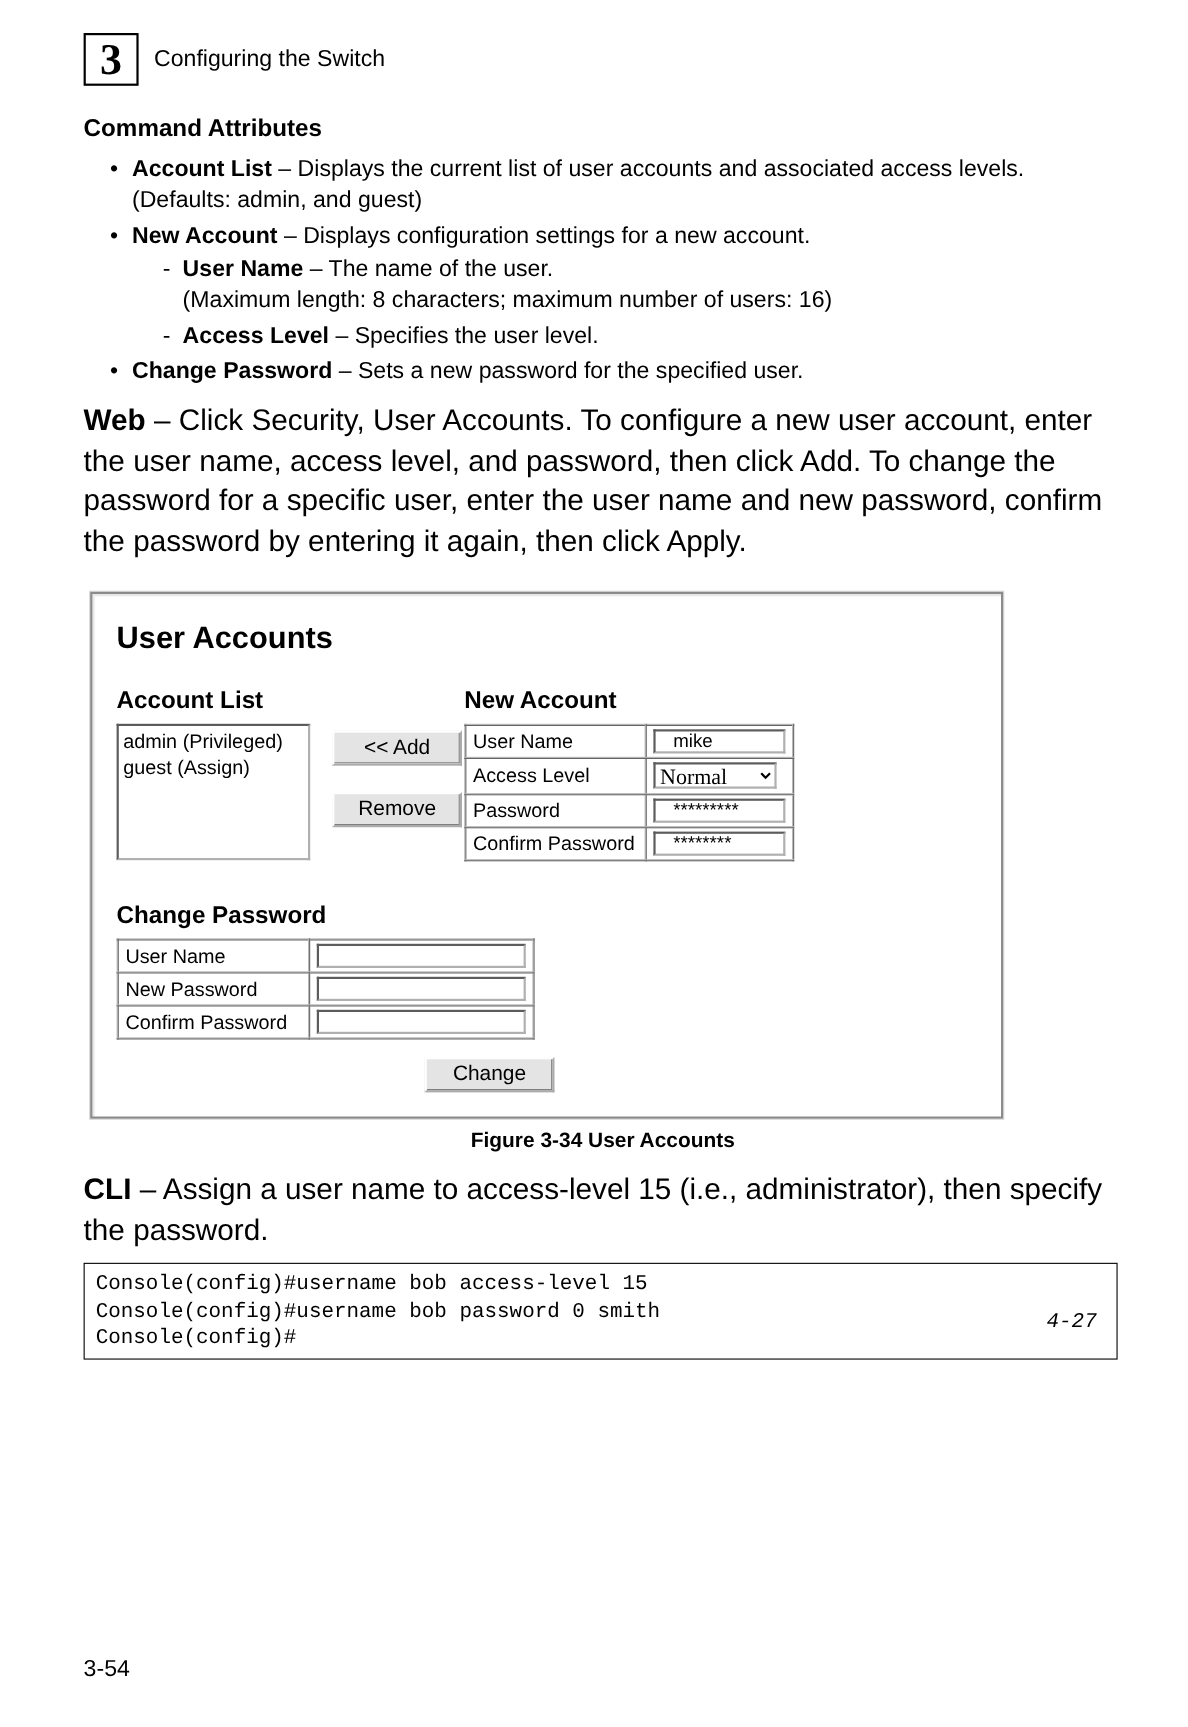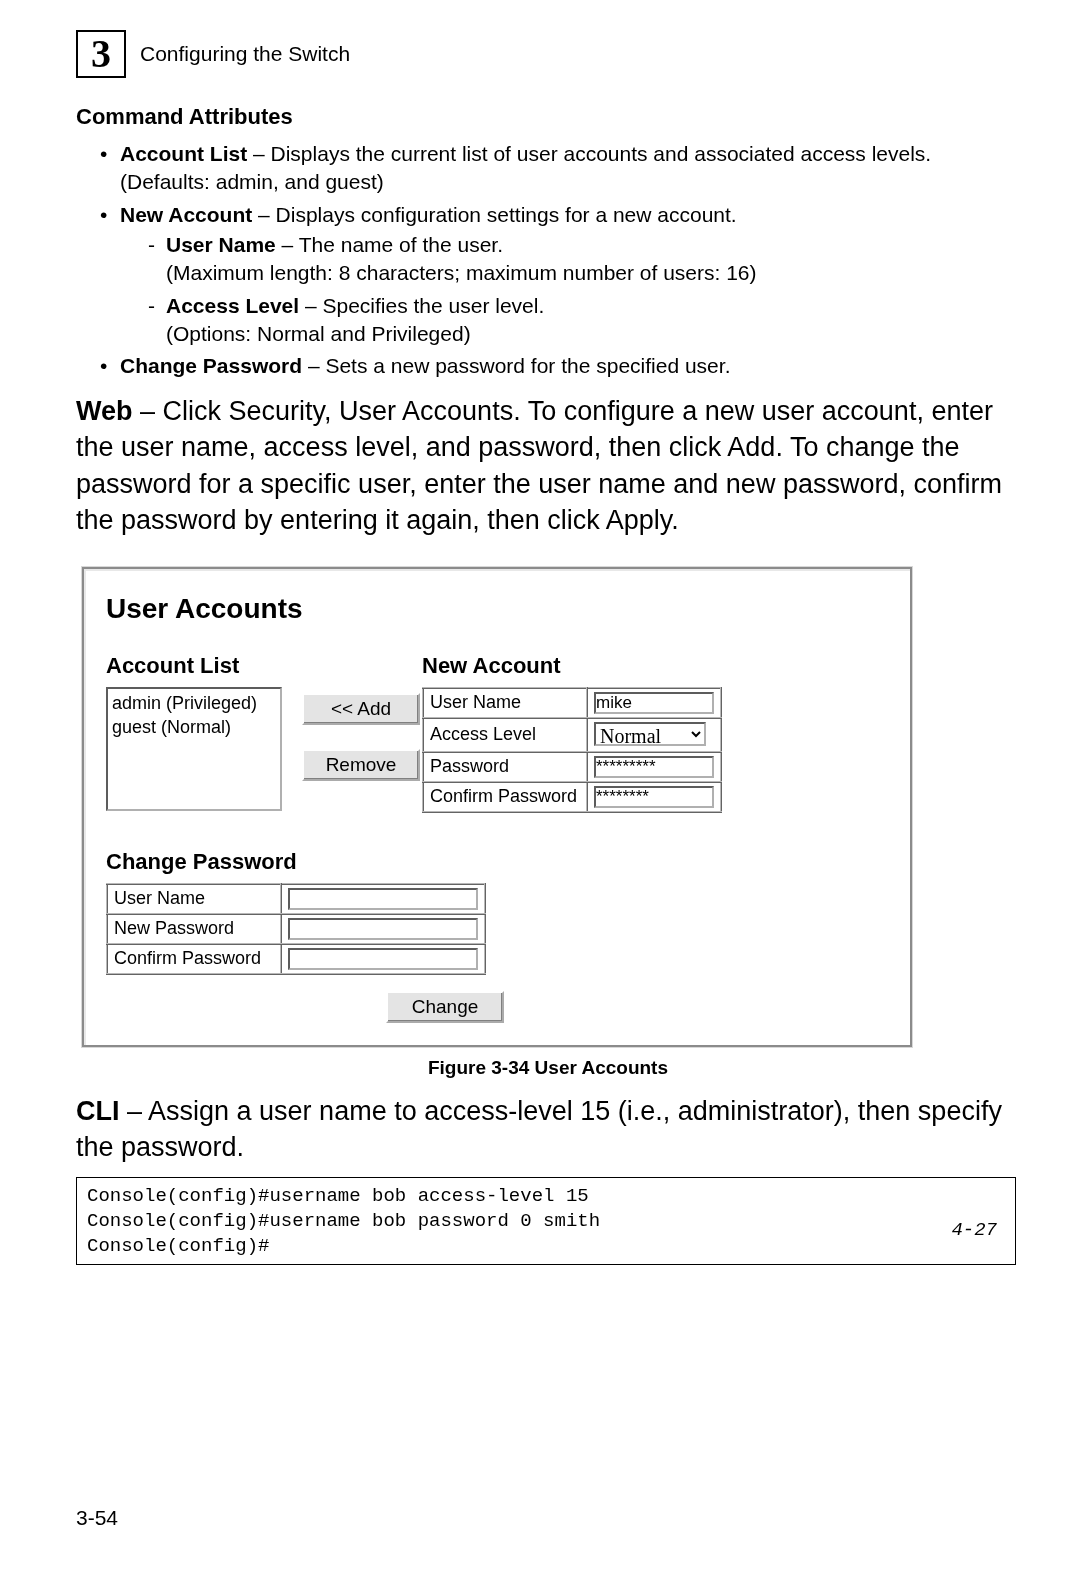--- a/index.html
+++ b/index.html
@@ -151,21 +151,21 @@
     background: #ffffff;
     vertical-align: middle;
   }
   .text-input {
     width: 120px;
     height: 22px;
     border: 2px inset #b0b0b0;
     background: #ffffff;
     font-size: 17px;
     font-family: Arial, Helvetica, sans-serif;
-    padding: 0 0;
+    padding: 0 16px;
     box-sizing: border-box;
   }
   .select-input {
     width: 112px;
     height: 24px;
     border: 2px inset #b0b0b0;
     background: #ffffff;
     font-size: 20px;
     font-family: Liberation Serif, serif;
   }
@@ -228,21 +228,20 @@
     </li>
     <li>
       <span class="bold">New Account</span><span> – Displays configuration settings for a new account.</span>
       <ul class="level2">
         <li>
           <span class="bold">User Name</span><span> – The name of the user.</span><br>
           <span>(Maximum length: 8 characters; maximum number of users: 16)</span>
         </li>
         <li>
           <span class="bold">Access Level</span><span> – Specifies the user level.</span><br>
-          <span>(Options: Normal and Privileged)</span>
         </li>
       </ul>
     </li>
     <li>
       <span class="bold">Change Password</span><span> – Sets a new password for the specified user.</span>
     </li>
   </ul>
 
   <p class="body">
     <span class="bold">Web</span><span> – Click Security, User Accounts. To configure a new user account, enter the user name, access level, and password, then click Add. To change the password for a specific user, enter the user name and new password, confirm the password by entering it again, then click Apply.</span>
@@ -250,21 +249,21 @@
 
   <div class="figure-frame">
     <div class="fig-title">User Accounts</div>
 
     <div class="fig-row">
 
       <div>
         <div class="subheading">Account List</div>
         <div class="account-listbox">
           <div>admin (Privileged)</div>
-          <div>guest (Normal)</div>
+          <div>guest (Assign)</div>
         </div>
       </div>
 
       <div class="btn-col">
         <span class="win-btn">&lt;&lt; Add</span>
         <span class="win-btn">Remove</span>
       </div>
 
       <div>
         <div class="subheading">New Account</div>

